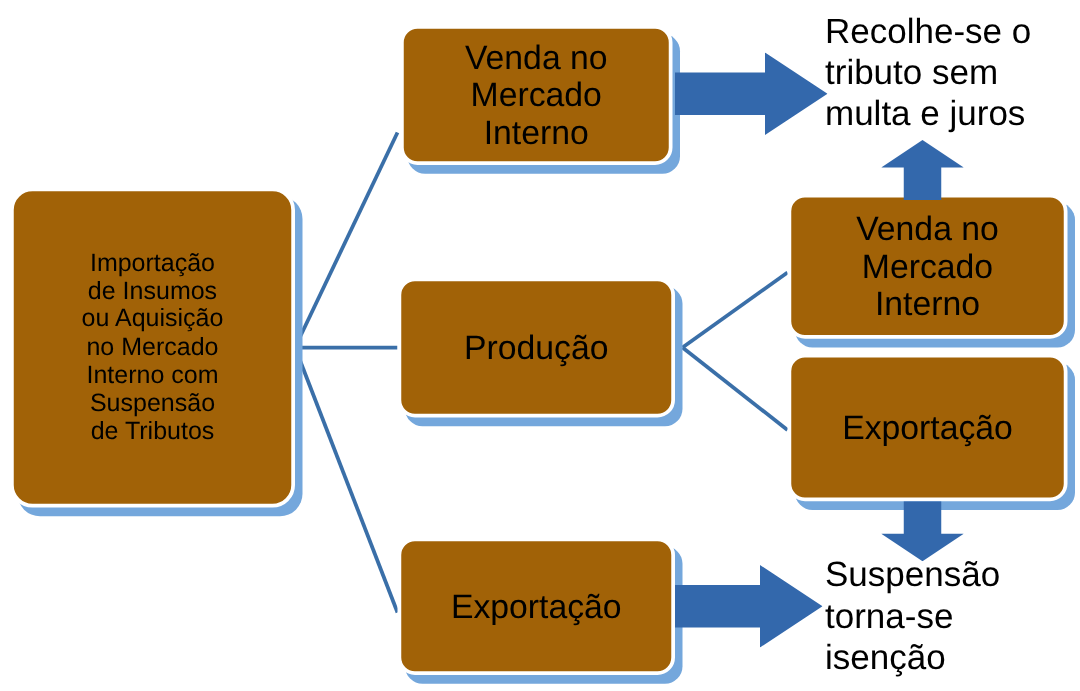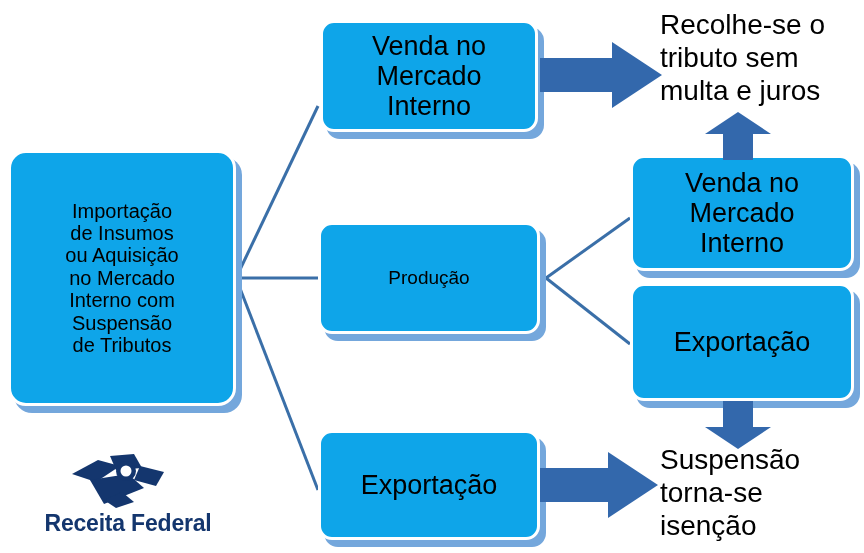--- a/index.html
+++ b/index.html
@@ -21,38 +21,38 @@
   #connectors {
     position: absolute;
     left: 0; top: 0;
     width: 864px; height: 553px;
     pointer-events: none;
   }
   
   .node {
     position: absolute;
     box-sizing: border-box;
-    background: #0ea5e9;
+    background: #a16207;
     border: 3px solid #ffffff;
     border-radius: 14px;
     box-shadow: 6px 7px 0 0 #74A7DC;
     display: flex;
     align-items: center;
     justify-content: center;
     text-align: center;
     color: #000000;
     font-family: "Liberation Sans", sans-serif;
     font-weight: 400;
     line-height: 1.12;
     padding: 4px 8px;
     white-space: pre-line;
   }
   .node.n-main     { left: 8px;   top: 150px; width: 228px; height: 256px; font-size: 20px; border-radius: 18px; }
   .node.n-venda-t  { left: 320px; top: 20px;  width: 218px; height: 112px; font-size: 27px; }
-  .node.n-prod     { left: 318px; top: 222px; width: 222px; height: 112px; font-size: 19px; }
+  .node.n-prod     { left: 318px; top: 222px; width: 222px; height: 112px; font-size: 27px; }
   .node.n-exp-b    { left: 318px; top: 430px; width: 222px; height: 110px; font-size: 27px; }
   .node.n-venda-r  { left: 630px; top: 155px; width: 224px; height: 116px; font-size: 27px; }
   .node.n-exp-r    { left: 630px; top: 283px; width: 224px; height: 118px; font-size: 27px; }
 
   
   .outcome {
     position: absolute;
     color: #000000;
     font-family: "Liberation Sans", sans-serif;
     font-size: 28px;
@@ -150,28 +150,14 @@
   </div>
 
   <div class="outcome o-top">Recolhe-se o
 tributo sem
 multa e juros</div>
 
   <div class="outcome o-bottom">Suspensão
 torna-se
 isenção</div>
 
-  <div class="logo-wrap">
-    <svg class="logo-mark" viewBox="0 0 110 56" width="110" height="56" xmlns="http://www.w3.org/2000/svg">
-      <g fill="#14366E">
-        <polygon points="2,22 28,8 50,14 26,30"></polygon>
-        <polygon points="40,4 64,2 72,16 46,18"></polygon>
-        <polygon points="70,14 94,20 86,34 64,28"></polygon>
-        <polygon points="20,28 58,22 74,36 34,52"></polygon>
-        <polygon points="34,48 52,40 64,50 46,56"></polygon>
-        <circle cx="56" cy="19" r="10" fill="#14366E"></circle>
-        <circle cx="56" cy="19" r="5.5" fill="#ffffff"></circle>
-      </g>
-    </svg>
-    <div class="logo-text">Receita Federal</div>
-  </div>
 
 </div>
 
 </body></html>

